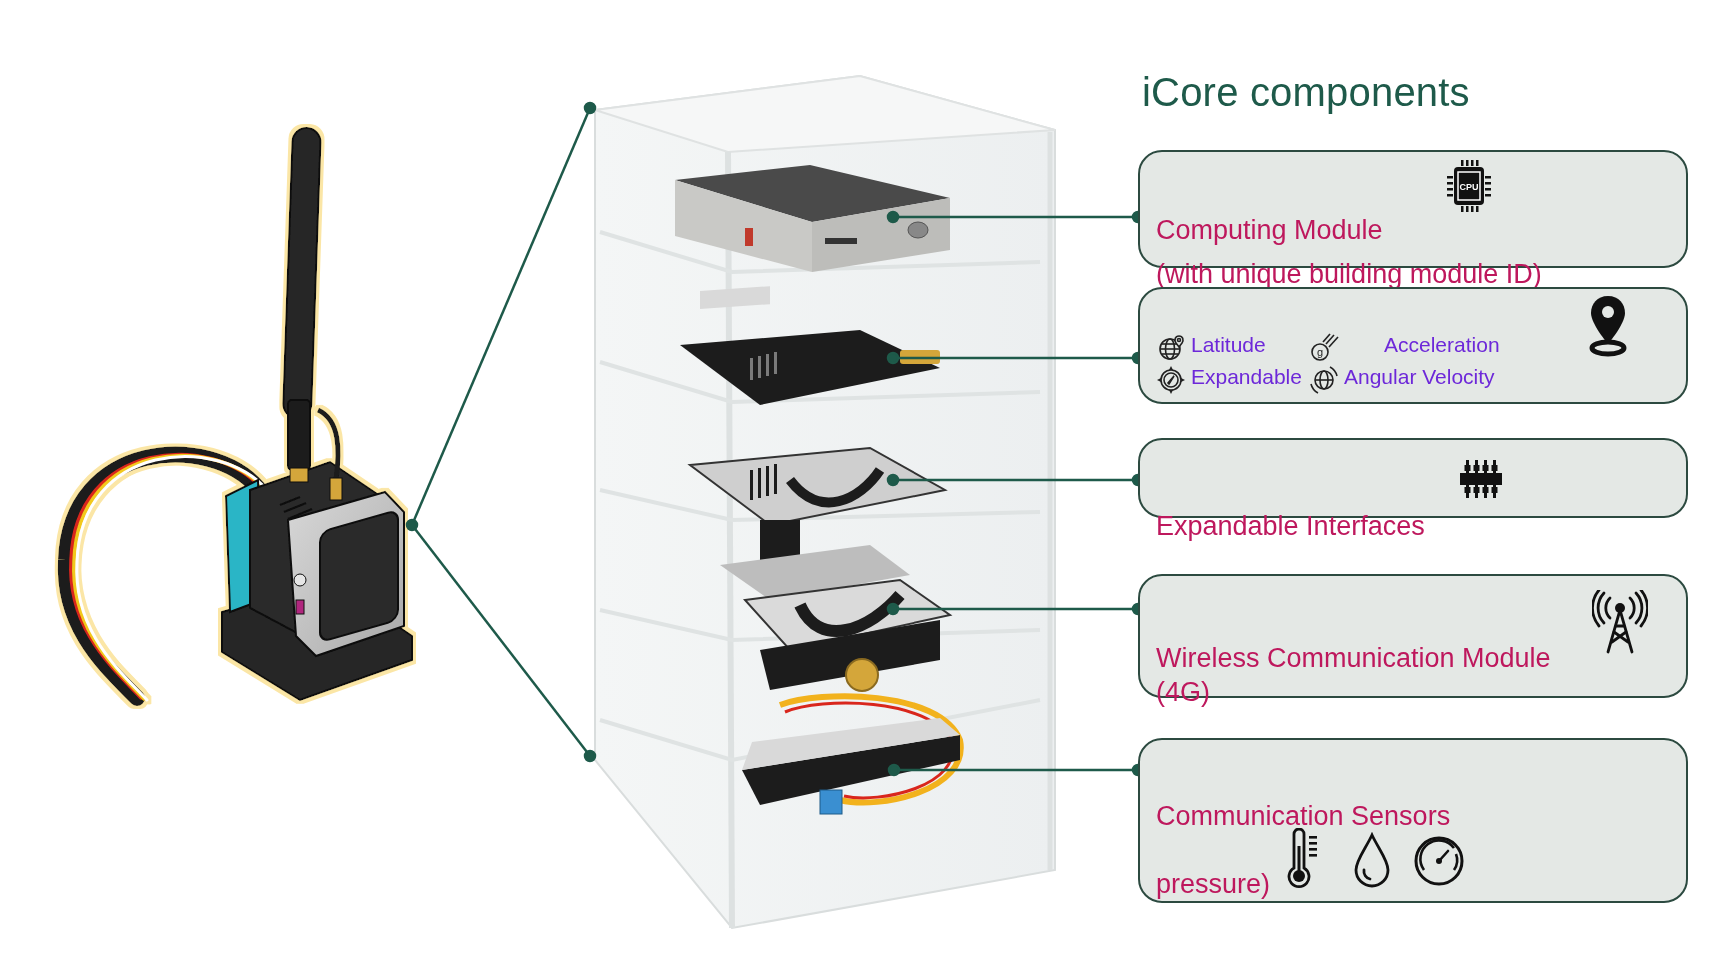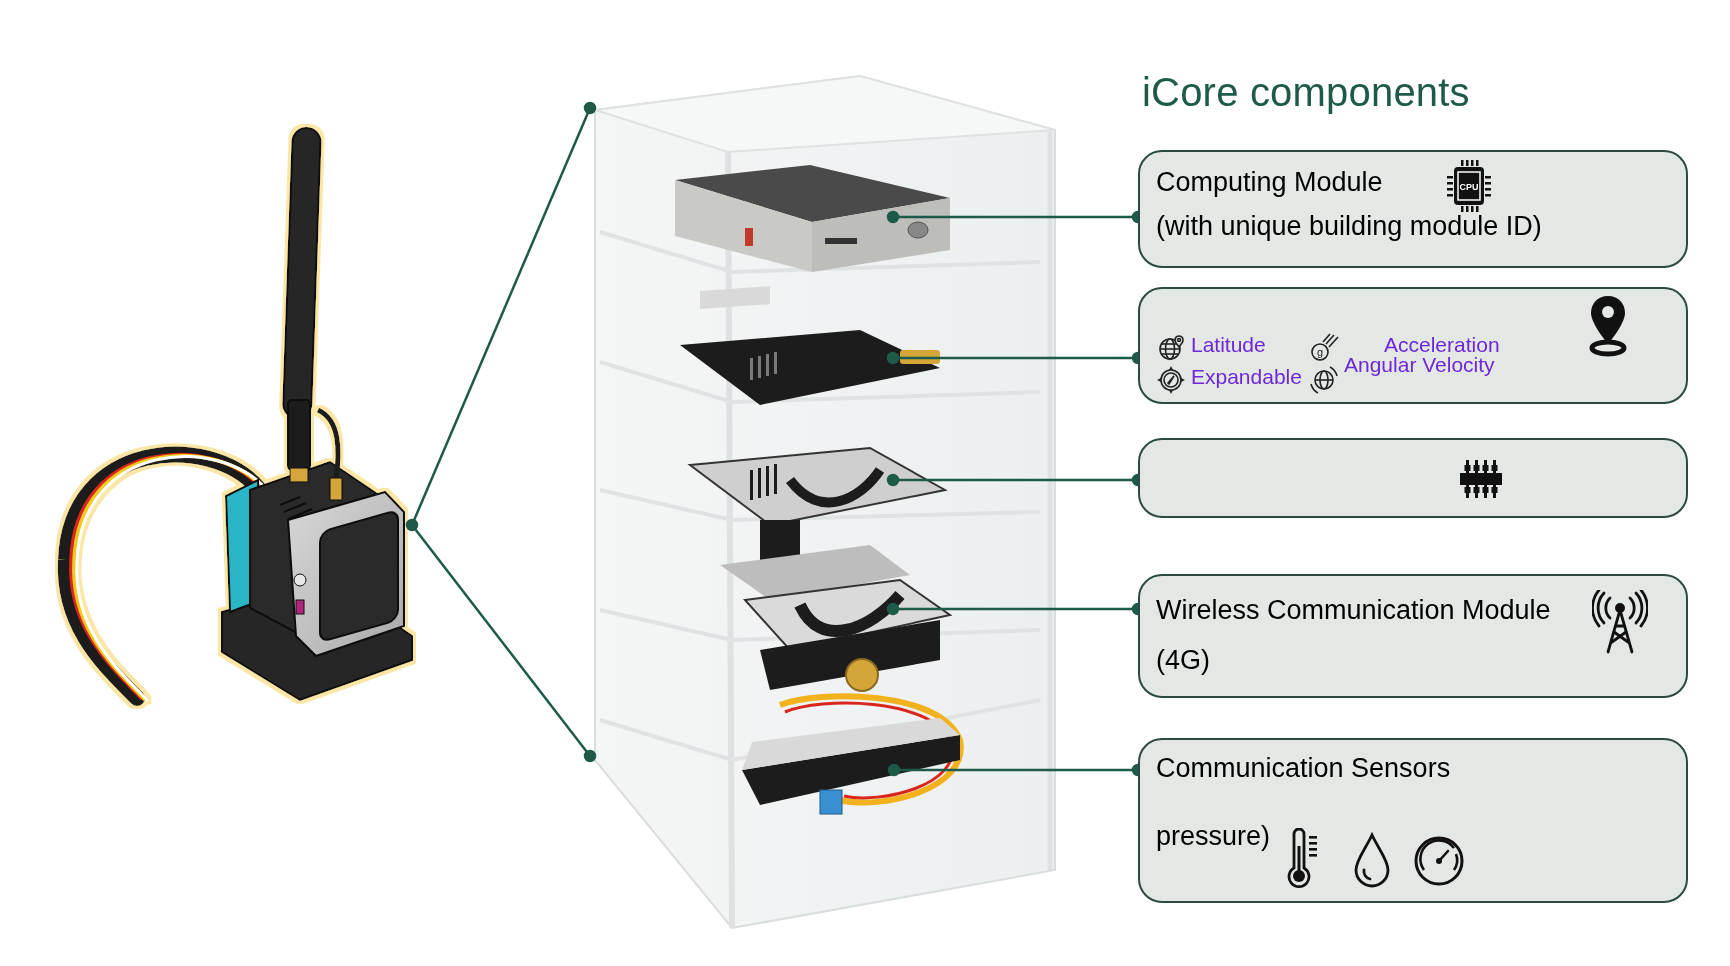--- a/index.html
+++ b/index.html
@@ -2,21 +2,21 @@
 <html><head>
 <meta charset="utf-8">
 <style>
   html, body { margin:0; padding:0; background:#ffffff; }
   body { width:1730px; height:966px; position:relative; overflow:hidden;
          font-family:"Liberation Sans", "DejaVu Sans", sans-serif; color:#111; }
   #stage { position:absolute; left:0; top:0; width:1589px; height:966px; }
   svg.full { position:absolute; left:0; top:0; }
   .title { position:absolute; left:1142px; top:70px; font-size:40px; color:#1e5a4a; letter-spacing:0.2px; white-space:nowrap; }
   .card { position:absolute; left:1138px; width:550px; background:#e4e8e5; border:2px solid #2c4a40; border-radius:24px; box-sizing:border-box; }
-  .card .txt { position:absolute; left:16px; font-size:27px; color:#000000; white-space:nowrap; line-height:32px; }
+  .card .txt { position:absolute; left:16px; font-size:27px; color:#be185d; white-space:nowrap; line-height:32px;margin-top:48px; }
   .card .sub { position:absolute; font-size:21px; color:#6d28d9; white-space:nowrap; }
   .ico { position:absolute; }
 </style>
 </head>
 <body>
 
 <div id="stage">
 
   <svg class="full" width="1730" height="966" viewBox="0 0 1730 966">
     <defs>
@@ -253,25 +253,26 @@
     <div>
       <svg class="ico" style="left:168px;top:75px;" width="32" height="32" viewBox="0 0 32 32">
         <g fill="none" stroke="#222" stroke-width="1.6">
           <circle cx="16" cy="16" r="9"></circle>
             <ellipse cx="16" cy="16" rx="4" ry="9"></ellipse>
             <line x1="7" y1="16" x2="25" y2="16"></line>
           <path d="M22 3 A 14 14 0 0 1 29 12"></path>
             <path d="M10 29 A 14 14 0 0 1 3 20"></path>
         </g>
       </svg>
-      <div class="sub" style="left:204px;top:64px;">Angular Velocity</div>
+      <div class="sub" style="left:204px;top:76px;">Angular Velocity</div>
     </div>
   </div>
 
   <div class="card" style="top:438px;height:80px;">
+    <div class="txt" style="top:22px;">Expandable Interfaces</div>
     <svg class="ico" style="left:318px;top:18px;" width="46" height="42" viewBox="0 0 46 42">
       <g fill="#111">
         <rect x="2" y="15" width="42" height="12"></rect>
         <rect x="8" y="2" width="3" height="13"></rect>
           <rect x="17" y="2" width="3" height="13"></rect>
           <rect x="26" y="2" width="3" height="13"></rect>
           <rect x="35" y="2" width="3" height="13"></rect>
         <rect x="6.5" y="7" width="6" height="6"></rect>
           <rect x="15.5" y="7" width="6" height="6"></rect>
           <rect x="24.5" y="7" width="6" height="6"></rect>
@@ -283,21 +284,21 @@
         <rect x="6.5" y="29" width="6" height="6"></rect>
           <rect x="15.5" y="29" width="6" height="6"></rect>
           <rect x="24.5" y="29" width="6" height="6"></rect>
           <rect x="33.5" y="29" width="6" height="6"></rect>
       </g>
     </svg>
   </div>
 
   <div class="card" style="top:574px;height:124px;">
     <div class="txt" style="top:18px;">Wireless Communication Module</div>
-    <div class="txt" style="top:68px;">(4G)</div>
+    <div class="txt" style="top:52px;">(4G)</div>
     <svg class="ico" style="left:452px;top:14px;" width="56" height="66" viewBox="0 0 56 66">
       <g fill="none" stroke="#111" stroke-width="2.8" stroke-linecap="round">
         <path d="M18 8 A 14 14 0 0 0 18 28"></path>
           <path d="M38 8 A 14 14 0 0 1 38 28"></path>
         <path d="M12 3 A 22 22 0 0 0 12 33"></path>
           <path d="M44 3 A 22 22 0 0 1 44 33"></path>
         <path d="M7 0 A 28 28 0 0 0 7 36"></path>
           <path d="M49 0 A 28 28 0 0 1 49 36"></path>
         <line x1="28" y1="20" x2="16" y2="62"></line>
           <line x1="28" y1="20" x2="40" y2="62"></line>

